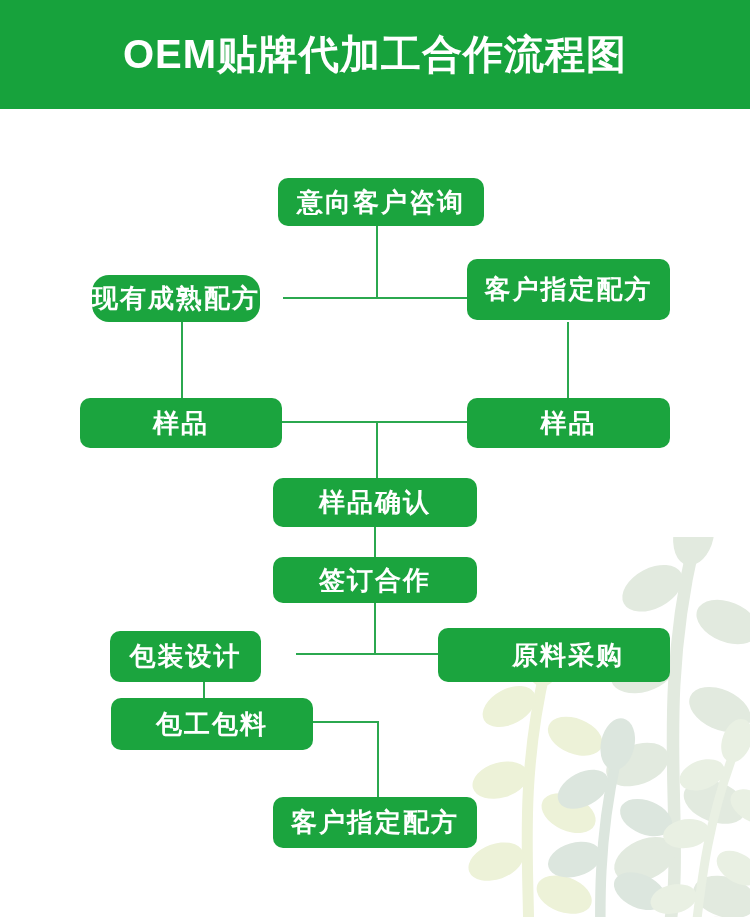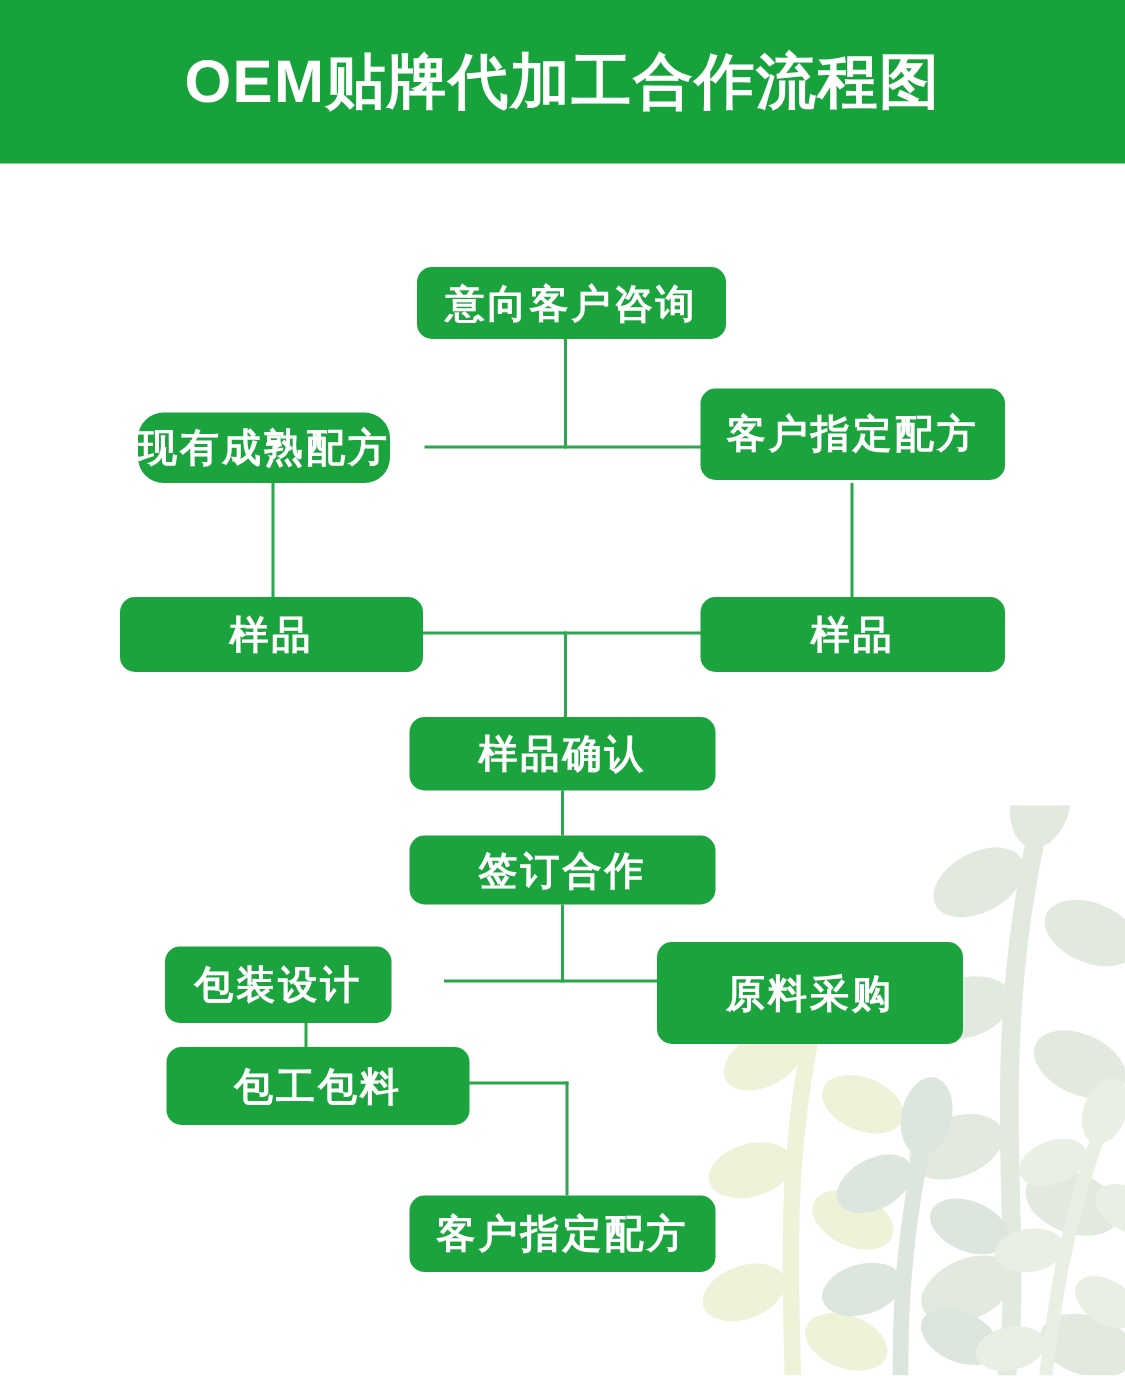--- a/index.html
+++ b/index.html
@@ -35,21 +35,21 @@
 
   
   #n-intent     {left:278px;top:178px;width:206px;height:48px;}
   #n-exist      {left:92px; top:275px;width:168px;height:47px;border-radius:17px;}
   #n-custom     {left:467px;top:259px;width:203px;height:61px;}
   #n-sample-l   {left:80px; top:398px;width:202px;height:50px;}
   #n-sample-r   {left:467px;top:398px;width:203px;height:50px;}
   #n-confirm    {left:273px;top:478px;width:204px;height:49px;}
   #n-sign       {left:273px;top:557px;width:204px;height:46px;}
   #n-packaging  {left:110px;top:631px;width:151px;height:51px;}
-  #n-materials  {left:438px;top:628px;width:204px;height:68px;}
+  #n-materials  {left:438px;top:628px;width:204px;height:54px;padding-left:28px;}
   #n-labor      {left:111px;top:698px;width:202px;height:52px;text-align:center;}
   #n-production {left:273px;top:797px;width:204px;height:51px;}
 
   
   #l-intent-down   {left:376px;top:226px;width:2px;  height:73px;}
   #l-formula-row   {left:283px;top:297px;width:185px;height:2px;}
   #l-exist-down    {left:181px;top:322px;width:2px;  height:76px;}
   #l-custom-down   {left:567px;top:322px;width:2px;  height:76px;}
   #l-sample-row    {left:281px;top:421px;width:187px;height:2px;}
   #l-sample-down   {left:376px;top:421px;width:2px;  height:57px;}

